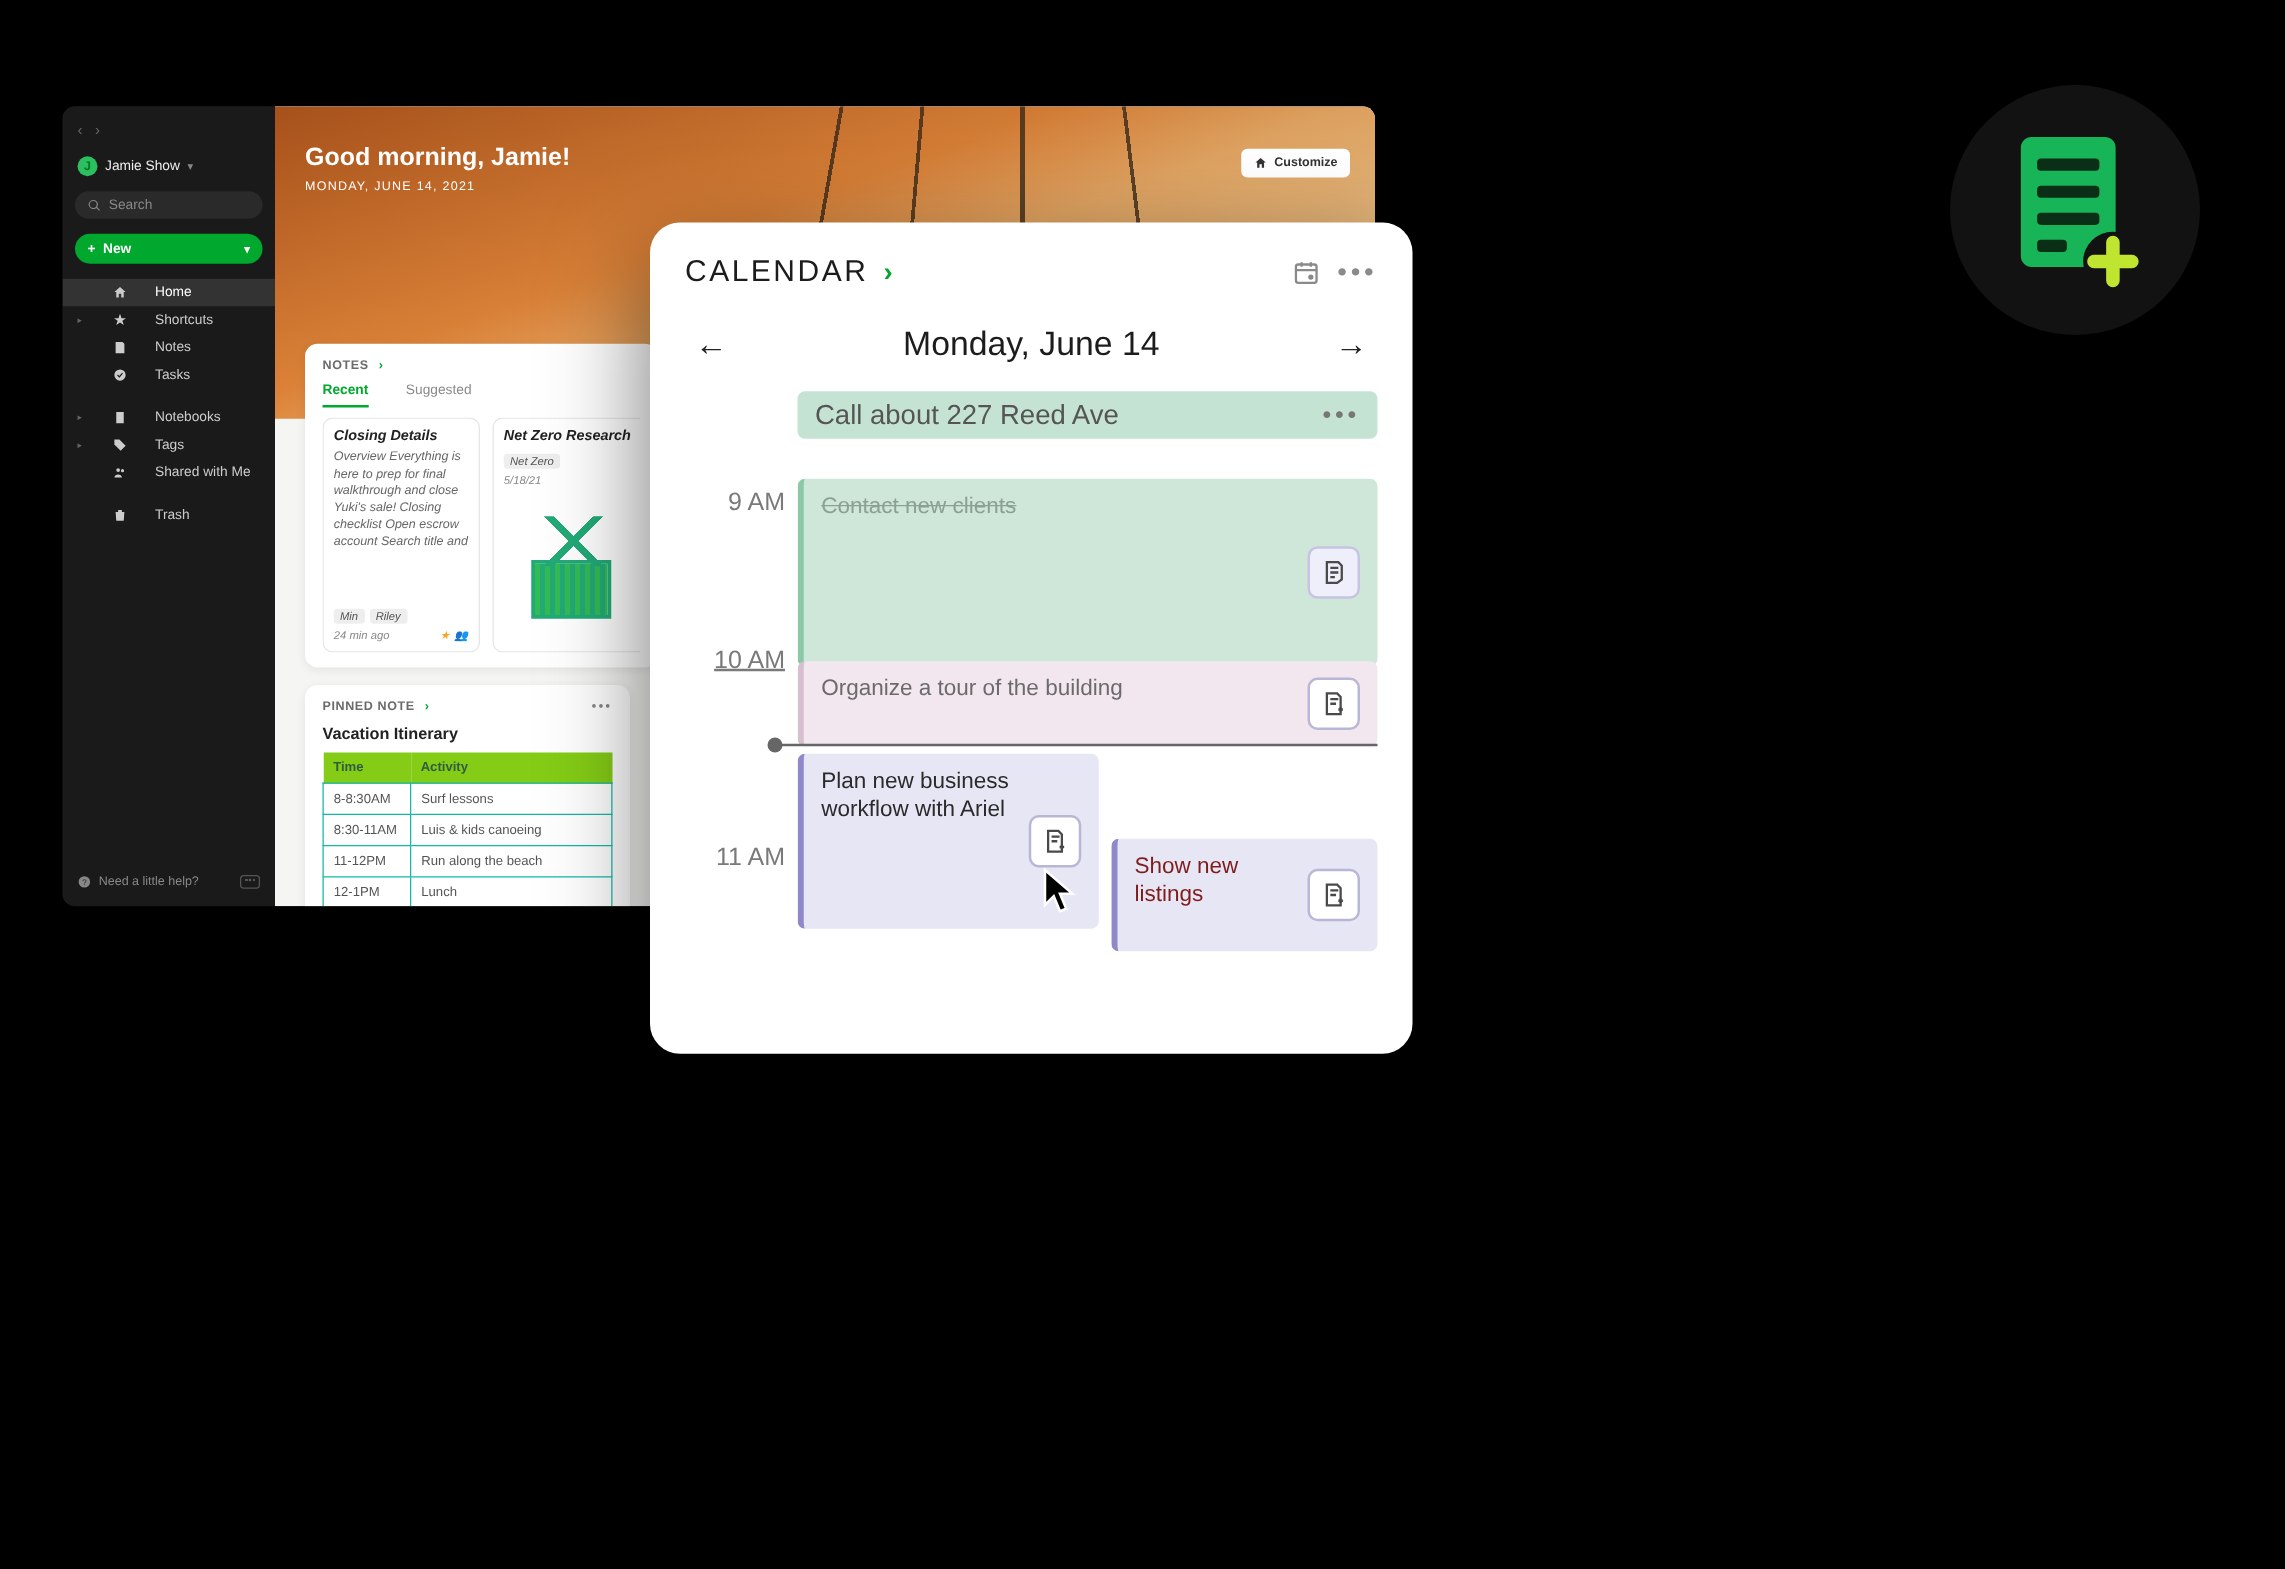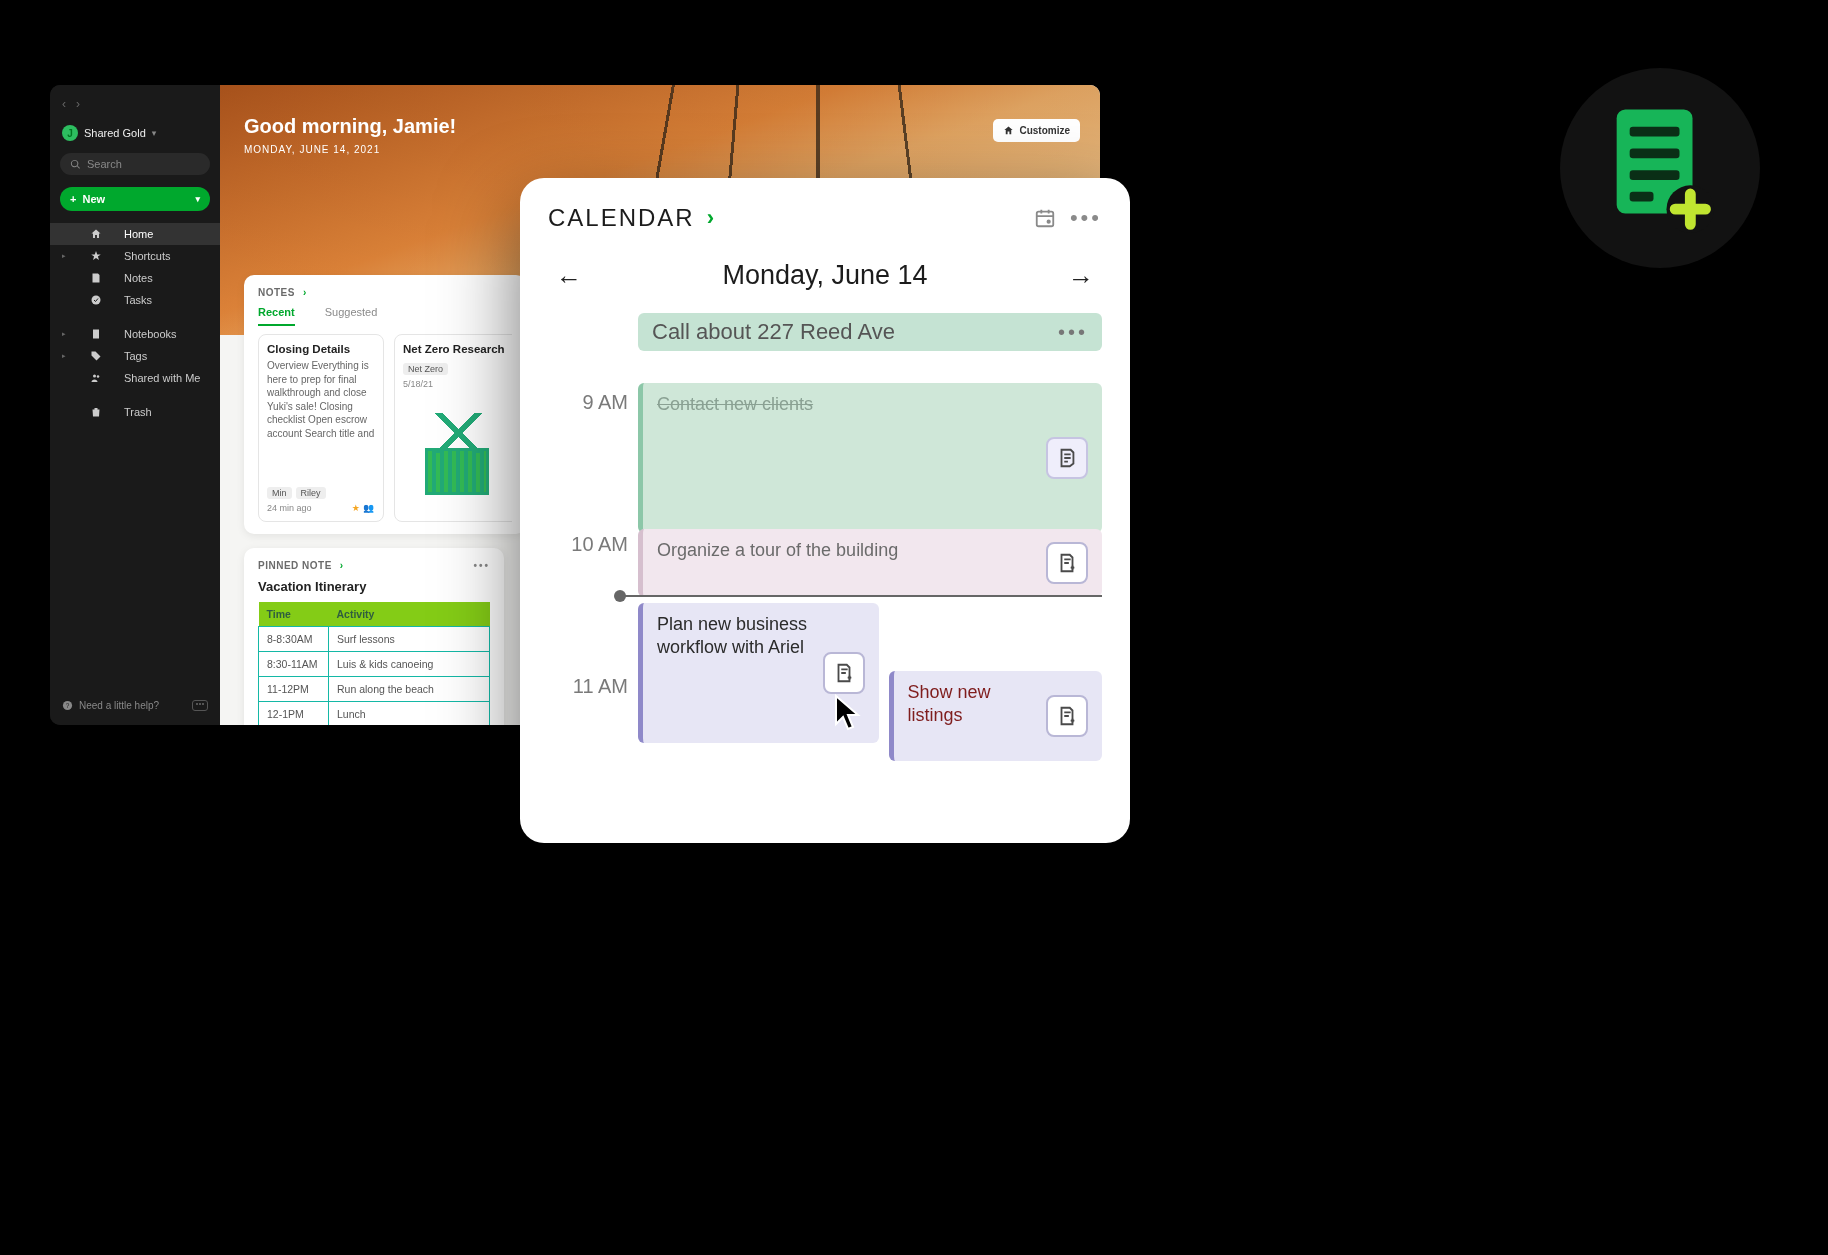--- a/index.html
+++ b/index.html
@@ -71,21 +71,21 @@
 
   .card { background: #fff; border-radius: 10px; box-shadow: 0 2px 8px rgba(0,0,0,.08); padding: 12px 14px; }
   .card-head { display: flex; align-items: center; gap: 8px; font-size: 10px; font-weight: 700; color: #6b6b6b; letter-spacing: .5px; }
   .card-head .chevr { color: #00a82d; font-size: 10px; }
   .card-head .dots { margin-left: auto; color: #888; letter-spacing: 2px; cursor: pointer; }
   .tabs { display: flex; gap: 30px; margin-top: 8px; font-size: 11px; }
   .tabs .tab { color: #8a8a8a; padding-bottom: 6px; cursor: pointer; }
   .tabs .tab.active { color: #00a82d; border-bottom: 2px solid #00a82d; font-weight: 600; }
 
   .note-cards { display: flex; gap: 10px; margin-top: 8px; overflow: hidden; }
-  .note-card { width: 126px; min-width: 126px; height: 188px; border: 1px solid #e5e5e5; border-radius: 8px; padding: 8px; display: flex; flex-direction: column; font-size: 10px; color: #666; }
+  .note-card { width: 126px; min-width: 126px; height: 188px; border: 1px solid #e5e5e5; border-radius: 8px; padding: 8px; display: flex; flex-direction: column; font-size: 10px; color: #666; font-style: italic; }
   .note-card .nt { font-size: 11.5px; font-weight: 600; color: #222; margin-bottom: 4px; }
   .note-card .body { flex: 1; line-height: 1.35; overflow: hidden; }
   .note-card .chips { display: flex; gap: 4px; margin: 4px 0; }
   .note-card .chips span { background: #eee; border-radius: 3px; padding: 1px 5px; font-size: 9px; color: #555; }
   .note-card .meta { display: flex; align-items: center; gap: 4px; font-size: 9px; color: #888; }
   .note-card .meta .star { color: #f5a623; margin-left: auto; }
   .note-card .meta .ppl { color: #2dbe60; }
   .note-card .thumb { flex: 1; border-radius: 4px; margin-top: 4px; background: linear-gradient(#fff,#fff); position: relative; overflow: hidden; }
   .house { position: absolute; inset: 8px; }
   .house::before {
@@ -130,21 +130,21 @@
   .allday-row { margin-left: 90px; }
   .allday {
     background: #c5e3d3; border-radius: 6px; padding: 6px 14px;
     display: flex; align-items: center; justify-content: space-between;
     font-size: 22px; color: #555;
   }
   .allday .ed { color: #777; letter-spacing: 3px; font-size: 20px; cursor: pointer; }
 
   .grid { position: relative; margin-top: 12px; height: 440px; }
   .hour-label { position: absolute; left: 0; width: 80px; text-align: right; font-size: 20px; color: #7a7a7a; }
-  .h9  { top: 28px; } .h10 { top: 170px; } .h11 { top: 312px; }
+  .h9  { top: 28px; } .h10 { top: 154px; text-decoration: underline; } .h11 { top: 312px; }
   .events-col { position: absolute; left: 90px; right: 0; top: 0; bottom: 0; }
 
   .event {
     position: absolute; border-radius: 6px; padding: 10px 14px;
     display: flex; align-items: flex-start; gap: 12px;
     font-size: 18px; border-left: 5px solid;
   }
   .event .txt { flex: 1; line-height: 1.25; }
   .event .note-btn {
     width: 42px; height: 42px; border: 2px solid #b9b7d6; border-radius: 8px;
@@ -181,21 +181,21 @@
 <div class="app-window">
 
   <aside class="sidebar">
     <div class="nav-arrows">
       <span>‹</span>
       <span>›</span>
     </div>
 
     <div class="user-row">
       <div class="avatar">J</div>
-      <span class="user-name">Shared Gold</span>
+      <span class="user-name">Jamie Show</span>
       <span class="chev">▾</span>
     </div>
 
     <div class="search-box">
       <svg viewBox="0 0 24 24">
           <path d="M10 2a8 8 0 105.3 14l5 5 1.4-1.4-5-5A8 8 0 0010 2zm0 2a6 6 0 110 12 6 6 0 010-12z"></path>
         </svg>
       <span>Search</span>
     </div>
 

